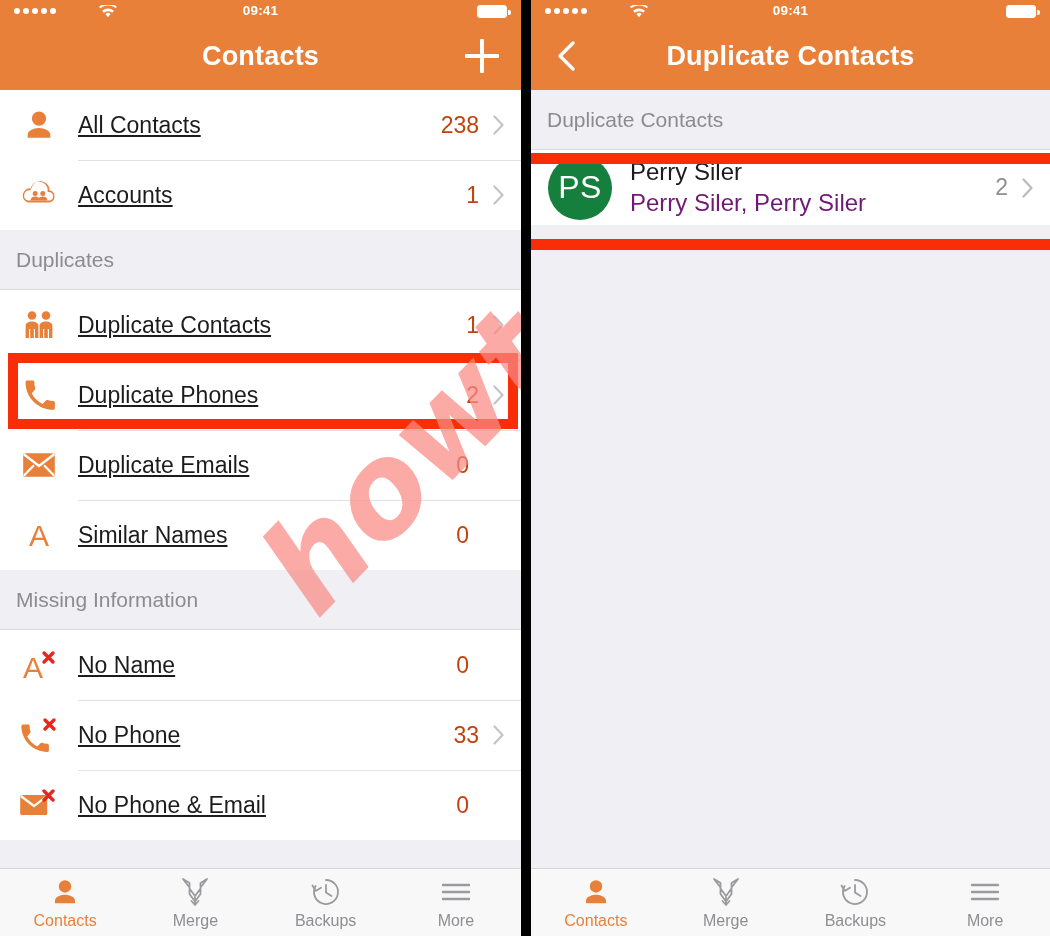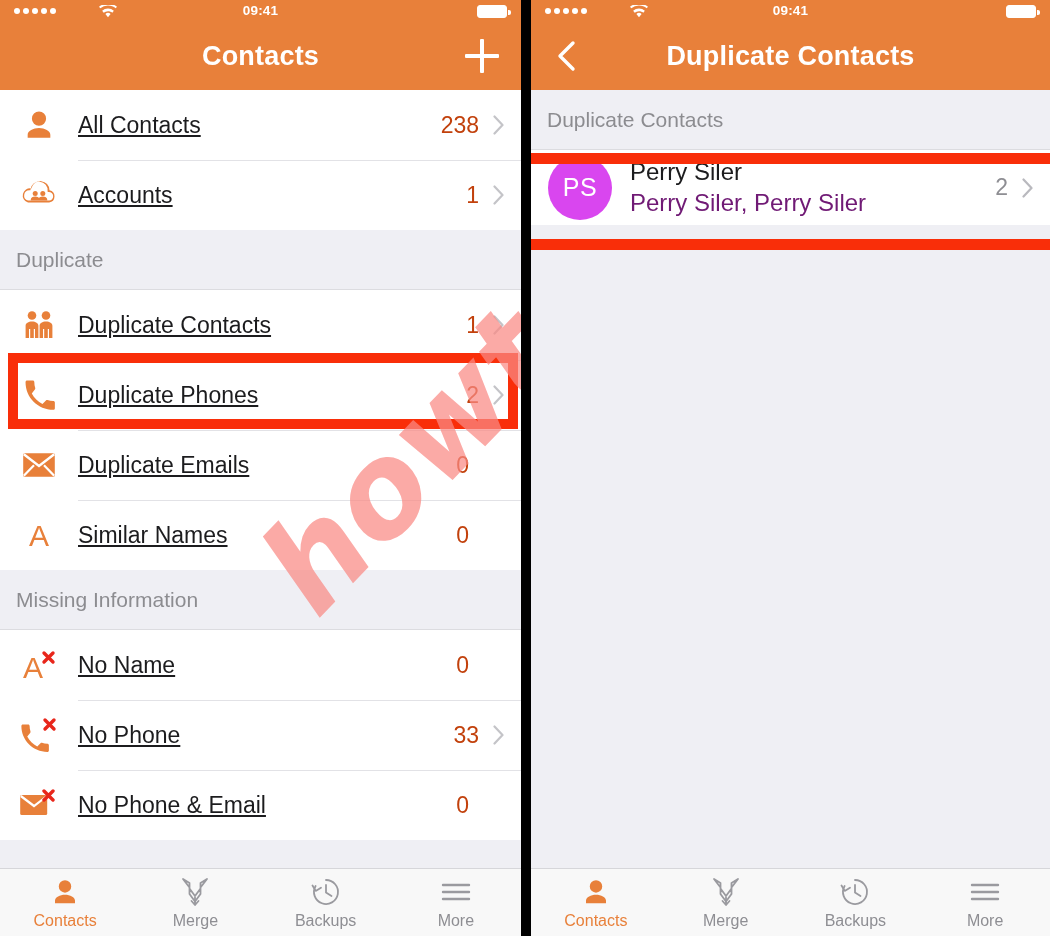--- a/index.html
+++ b/index.html
@@ -95,22 +95,22 @@
     border: 11px solid #F92E09; border-left: none; pointer-events: none; z-index: 40;
   }
 
   
   .crow {
     height: 75px; background: #fff; display: flex; align-items: center;
     padding-left: 17px; padding-right: 16px; cursor: pointer;
   }
   .avatar {
     width: 64px; height: 64px; min-width: 64px; border-radius: 50%;
-    background: #d946ef; color: #fff; display: flex; align-items: center;
-    justify-content: center; font-size: 25px; letter-spacing: .5px; margin-right: 18px;
+    background: #15803d; color: #fff; display: flex; align-items: center;
+    justify-content: center; font-size: 32px; letter-spacing: .5px; margin-right: 18px;
   }
   .cinfo { flex: 1; display: flex; flex-direction: column; gap: 3px; }
   .cname { font-size: 24px; color: #1c1c1e; }
   .csub  { font-size: 24px; color: #701a75; }
   .ccount { font-size: 23px; color: #8e8e93; margin-right: 14px; }
 
   
   .tabbar {
     position: absolute; left: 0; bottom: 0; width: 100%; height: 68px;
     background: #f8f8f8; border-top: 1px solid #d6d6da;
@@ -192,21 +192,21 @@
           <span class="row-label">Accounts</span>
           <span class="row-count">1</span>
           <span class="chev">
             <svg width="12" height="20" viewBox="0 0 12 20">
                 <path d="M1.5 1.5L9.5 10l-8 8.5" stroke="#c4c4c8" stroke-width="2.2" fill="none" stroke-linecap="round" stroke-linejoin="round"></path>
               </svg>
           </span>
         </div>
       </div>
 
-      <div class="section-head">Duplicate</div>
+      <div class="section-head">Duplicates</div>
       <div class="list">
         <div class="row">
           <span class="row-icon">
             <svg width="34" height="30" viewBox="0 0 34 30">
               <circle class="gl" cx="10" cy="5.5" r="4.3"></circle>
                 <circle class="gl" cx="24" cy="5.5" r="4.3"></circle>
               <path class="gl" d="M10 11.5c-3.6 0-6.4 1.9-6.4 4.2V28h3.4v-9h1.2v9h3.6v-9h1.2v9h3.4V15.7c0-2.3-2.8-4.2-6.4-4.2z"></path>
               <path class="gl" d="M24 11.5c-3.6 0-6.4 1.9-6.4 4.2V28H21v-9h1.2v9h3.6v-9H27v9h3.4V15.7c0-2.3-2.8-4.2-6.4-4.2z"></path>
             </svg>
           </span>

